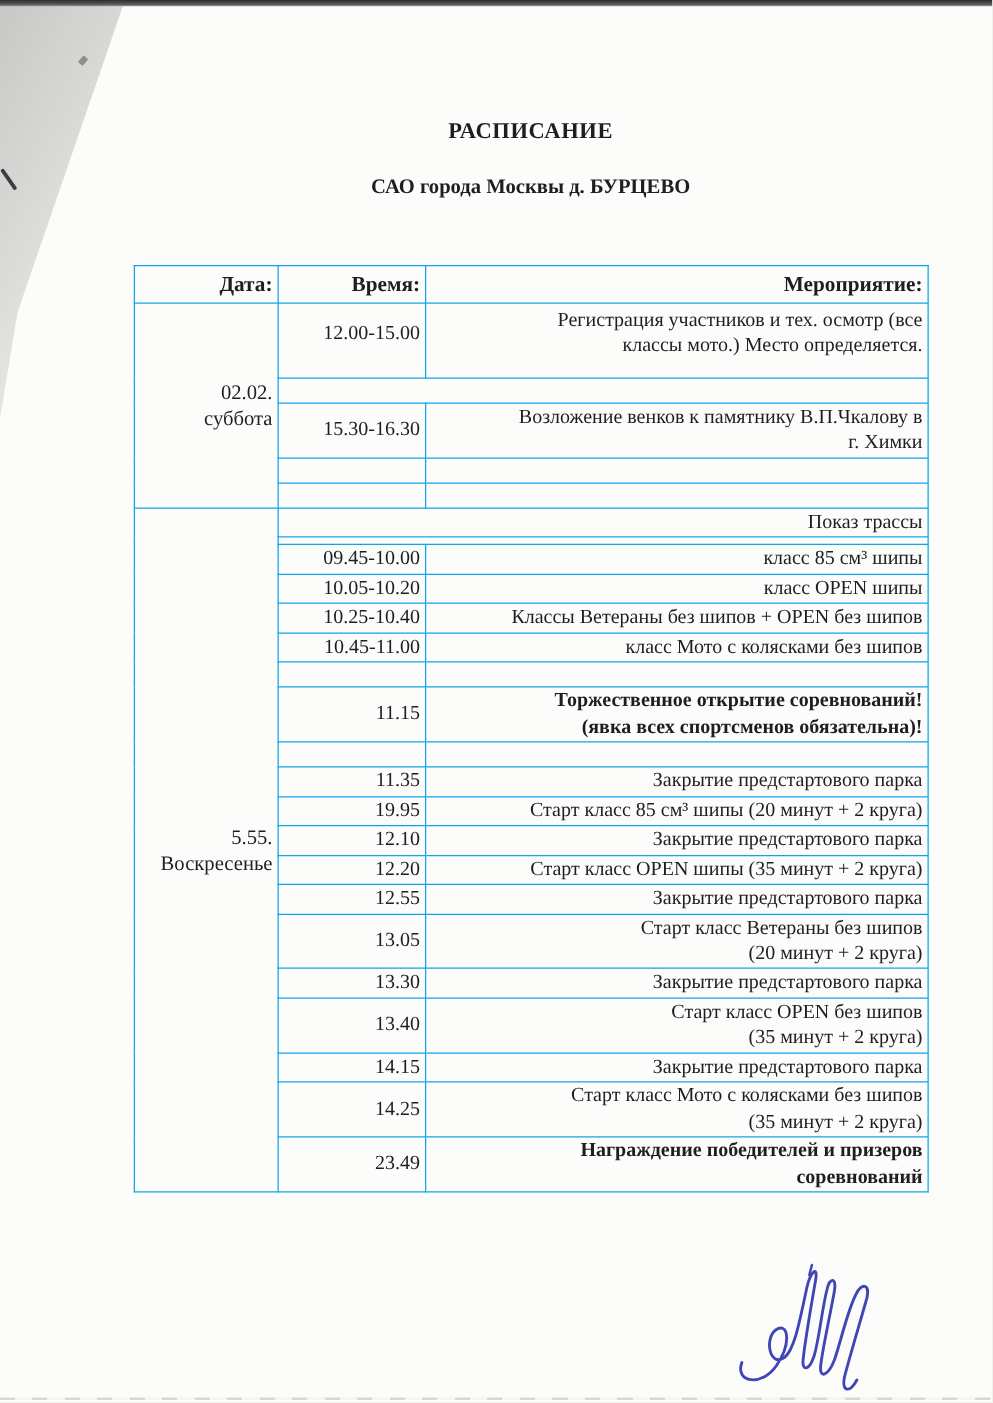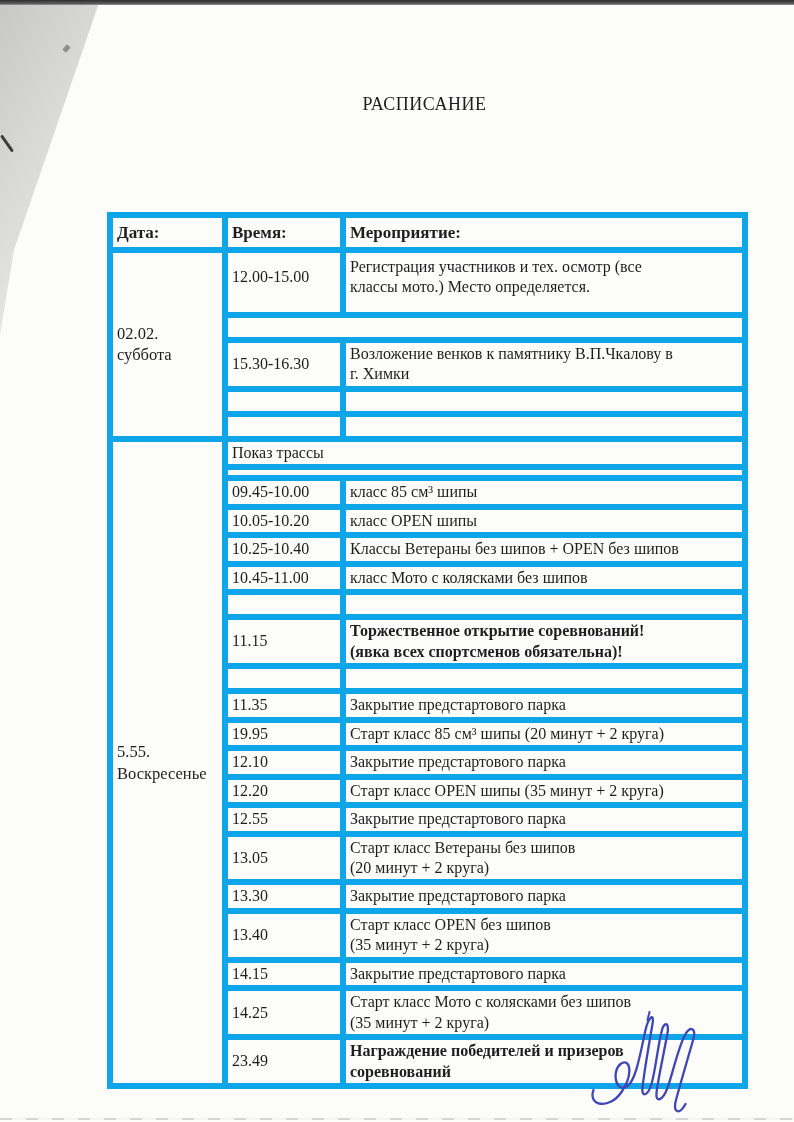--- a/index.html
+++ b/index.html
@@ -15,26 +15,26 @@
     background:linear-gradient(118deg,#c7c7c5 0%,#dcdcda 45%,#ededeb 75%,#f9f9f7 100%);
     clip-path:polygon(0 0,100px 0,14px 250px,0 335px);z-index:1;}
   .fold-mark{position:absolute;top:142px;left:-3px;width:20px;height:3px;
     background:#3c3c3e;transform:rotate(55deg);border-radius:2px;z-index:2;}
   .speck{position:absolute;top:45px;left:64px;width:5px;height:7px;
     background:#8f8f8d;transform:rotate(40deg);z-index:2;border-radius:1px;}
   .bottom-edge{position:absolute;bottom:2px;left:0;width:794px;height:2px;
     background:repeating-linear-gradient(90deg,#d7d7d5 0 12px,#f4f4f2 12px 26px);z-index:2;}
   
   .headings{position:absolute;left:107px;top:94px;width:635px;text-align:center;z-index:4;}
-  .doc-title{font-size:18px;font-weight:normal;letter-spacing:.5px;margin:0 0 24px 0;}
+  .doc-title{font-size:18px;font-weight:bold;letter-spacing:.5px;margin:0 0 24px 0;}
   .doc-sub{font-size:16.5px;font-weight:bold;margin:0 0 21px 0;}
   
   .tbl-wrap{position:absolute;left:107px;top:212px;width:635px;z-index:4;}
   table{border-collapse:collapse;width:635px;table-layout:fixed;}
-  th,td{border:6px solid #0ea5e9;font-size:16px;text-align:left;
+  th,td{border:1px solid #0ea5e9;font-size:16px;text-align:right;
     padding:1px 4px;line-height:1.28;vertical-align:middle;}
   th{font-size:17px;font-weight:bold;height:27px;}
   .date-cell{font-size:16.5px;vertical-align:middle;}
   .time-cell{white-space:nowrap;}
   .bold{font-weight:bold;}
   .pad-b{padding-bottom:14px;padding-top:4px;}
   td.sp{height:19px;padding:0;}
   td.sp-sm{height:5px;padding:0;}
   .ev-line{display:block;}
   
@@ -46,20 +46,21 @@
 <div class="page">
 
   <div class="corner-shadow"></div>
   <div class="top-edge"></div>
   <div class="fold-mark"></div>
   <div class="speck"></div>
   <div class="bottom-edge"></div>
 
   <div class="headings">
     <div class="doc-title">РАСПИСАНИЕ</div>
+    <div class="doc-sub">САО города Москвы д. БУРЦЕВО</div>
   </div>
 
   <div class="tbl-wrap">
     <table>
       <colgroup>
         <col style="width:115px">
           <col style="width:118px">
           <col style="width:402px">
       </colgroup>
       <thead>

